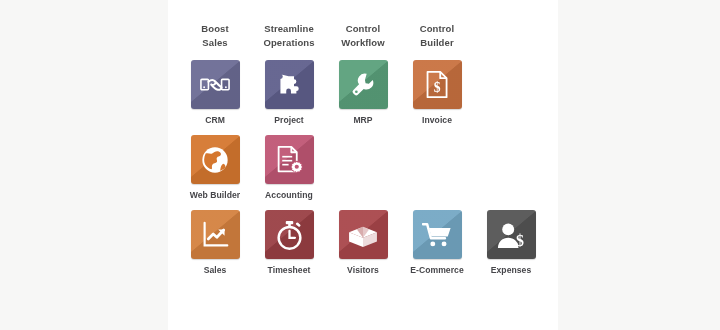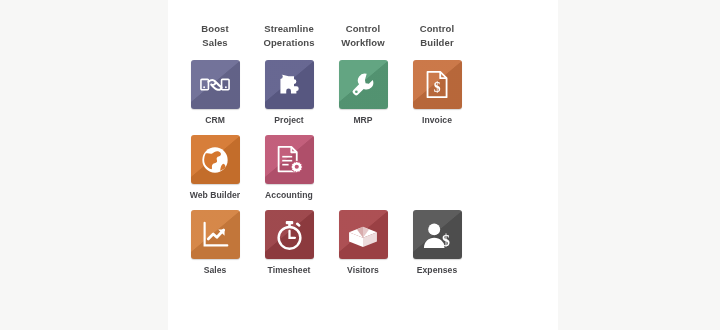--- a/index.html
+++ b/index.html
@@ -249,20 +249,32 @@
               <path d="M1 11 L16 17 L31 11 L16 5 z" fill="#fff"></path>
               <path d="M1 11 v10 L16 27 V17 z" fill="#fff"></path>
               <path d="M31 11 v10 L16 27 V17 z" fill="#fff" opacity="0.82"></path>
               <path d="M9.5 8 L16 5 L16 17 z" fill="#a8464a" opacity="0.45"></path>
               <path d="M22.5 8 L16 5 L16 17 z" fill="#a8464a" opacity="0.3"></path>
             </svg>
           </div>
           <div class="app-label">Visitors</div>
         </div>
 
+        <div class="app-cell">
+          <div class="tile" style="background: rgb(116, 167, 196);">
+            <span class="shade"></span>
+            <svg width="30" height="27" viewBox="0 0 32 28">
+              <path d="M1 3 h4.5 l4 15 h15" fill="none" stroke="#fff" stroke-width="2.6" stroke-linecap="round" stroke-linejoin="round"></path>
+              <path d="M7.5 7 h23 l-3 9 h-17.5 z" fill="#fff"></path>
+              <circle cx="11.5" cy="24" r="2.6" fill="#fff"></circle>
+              <circle cx="23.5" cy="24" r="2.6" fill="#fff"></circle>
+            </svg>
+          </div>
+          <div class="app-label">E-Commerce</div>
+        </div>
 
         <div class="app-cell">
           <div class="tile" style="background: rgb(84, 84, 84);">
             <span class="shade"></span>
             <svg width="30" height="28" viewBox="0 0 32 30">
               <circle cx="13" cy="9" r="6.4" fill="#fff"></circle>
               <path d="M2 29 c0 -7 5 -11 11 -11 c6 0 11 4 11 11 z" fill="#fff"></path>
               <text x="25.5" y="27" font-family="'Liberation Serif', serif" font-size="17" font-weight="bold" fill="#fff" text-anchor="middle">$</text>
             </svg>
           </div>

